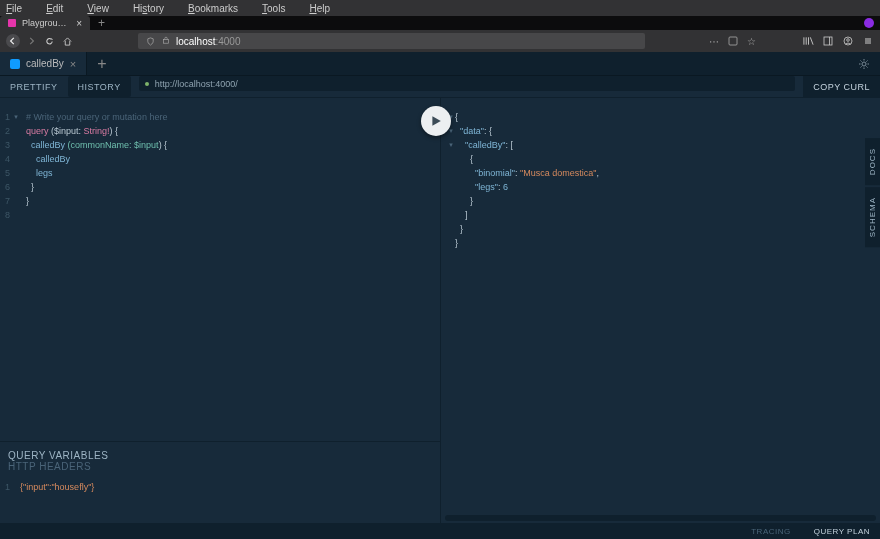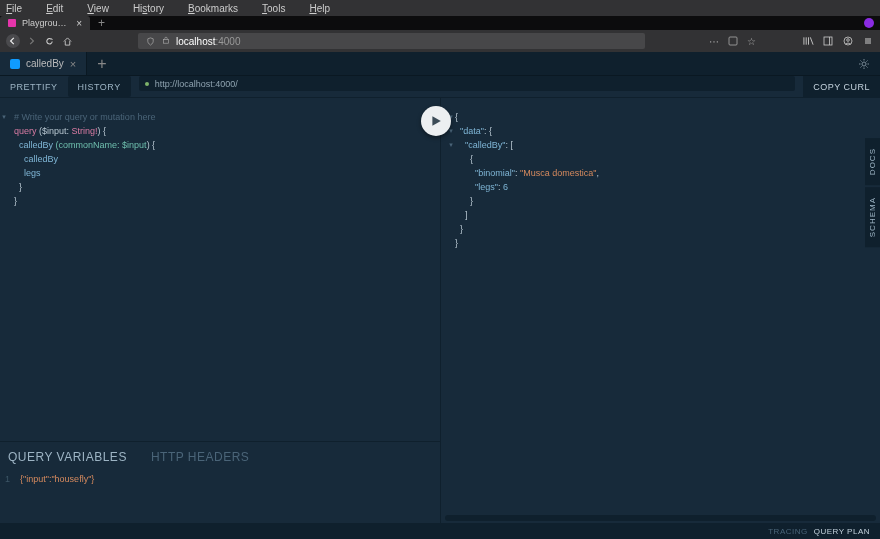--- a/index.html
+++ b/index.html
@@ -59,35 +59,35 @@
     .tok-punc { color: #b8c7d1; }
     .tok-var { color: #6fbfae; }
     .tok-type { color: #d97ba3; }
     .tok-prop { color: #7fb5d5; }
     .tok-arg { color: #6fbfae; }
     .tok-str { color: #d68a5e; }
     .tok-key { color: #7fb5d5; }
     .tok-num { color: #7fb5d5; }
 
     .var-panel { height: 82px; border-top: 1px solid #0f202d; display: flex; flex-direction: column; }
-    .var-tabs { display: flex; padding: 8px 8px 4px; gap: 24px; font-size: 12px; letter-spacing: 0.5px; }
+    .var-tabs { display: flex; padding: 8px 8px 4px; gap: 0; font-size: 10px; letter-spacing: 0.5px; flex-direction: column; }
     .var-tabs .vt { color: #9db4c4; cursor: pointer; }
     .var-tabs .vt.muted { color: #4a6478; }
     .var-editor { flex: 1; display: flex; font-family: 'Menlo', monospace; font-size: 9px; padding-top: 4px; }
 
     .result-col { flex: 1; display: flex; flex-direction: column; position: relative; background: #172a3a; border-left: 1px solid #0f202d; }
     .result-area { flex: 1; display: flex; font-family: 'Menlo', monospace; font-size: 9px; padding-top: 12px; padding-left: 6px; position: relative; }
     .json-lines { line-height: 14px; white-space: pre; }
 
     .hscroll { height: 6px; background: #0f202d; margin: 0 4px 2px; border-radius: 3px; }
 
     .play-btn { position: absolute; left: -20px; top: 8px; width: 30px; height: 30px; background: #eceff1; border-radius: 50%; display: flex; align-items: center; justify-content: center; z-index: 5; cursor: pointer; box-shadow: 0 2px 4px rgba(0,0,0,0.4); }
     .play-btn svg { width: 12px; height: 12px; }
 
-    .foot { height: 16px; background: #0f202d; display: flex; align-items: center; justify-content: flex-end; font-size: 8px; letter-spacing: 0.5px; padding: 0 10px; gap: 6px; }
+    .foot { height: 16px; background: #0f202d; display: flex; align-items: center; justify-content: flex-end; font-size: 8px; letter-spacing: 0.5px; padding: 0 10px; gap: 23px; }
     .foot .f-muted { color: #4a6478; }
     .foot .f-on { color: #c4d2dd; }
 
     .side-tabs { position: absolute; right: 0; top: 40px; display: flex; flex-direction: column; }
     .side-tab { writing-mode: vertical-rl; transform: rotate(180deg); background: #0f202d; color: #9db4c4; font-size: 8px; letter-spacing: 1px; padding: 10px 3px; margin-bottom: 2px; cursor: pointer; }
   </style>
 </head>
 <body>
 
 <div class="menu-bar">
@@ -209,20 +209,28 @@
       <span class="dot"></span>
       <span>http://localhost:4000/</span>
     </div>
     <span class="copy-curl">COPY CURL</span>
   </div>
 
   <div class="pg-body">
 
     <div class="editor-col">
       <div class="code-area">
+        <div class="gutter"><span>1</span>
+<span>2</span>
+<span>3</span>
+<span>4</span>
+<span>5</span>
+<span>6</span>
+<span>7</span>
+<span>8</span></div>
         <div class="fold-col">
 ▾
  
  
  
  
  
  </div>
         <div class="code-lines"><span class="tok-comment"># Write your query or mutation here</span>
 <span class="tok-kw">query</span> <span class="tok-punc">($input:</span> <span class="tok-type">String!</span><span class="tok-punc">) {</span>

